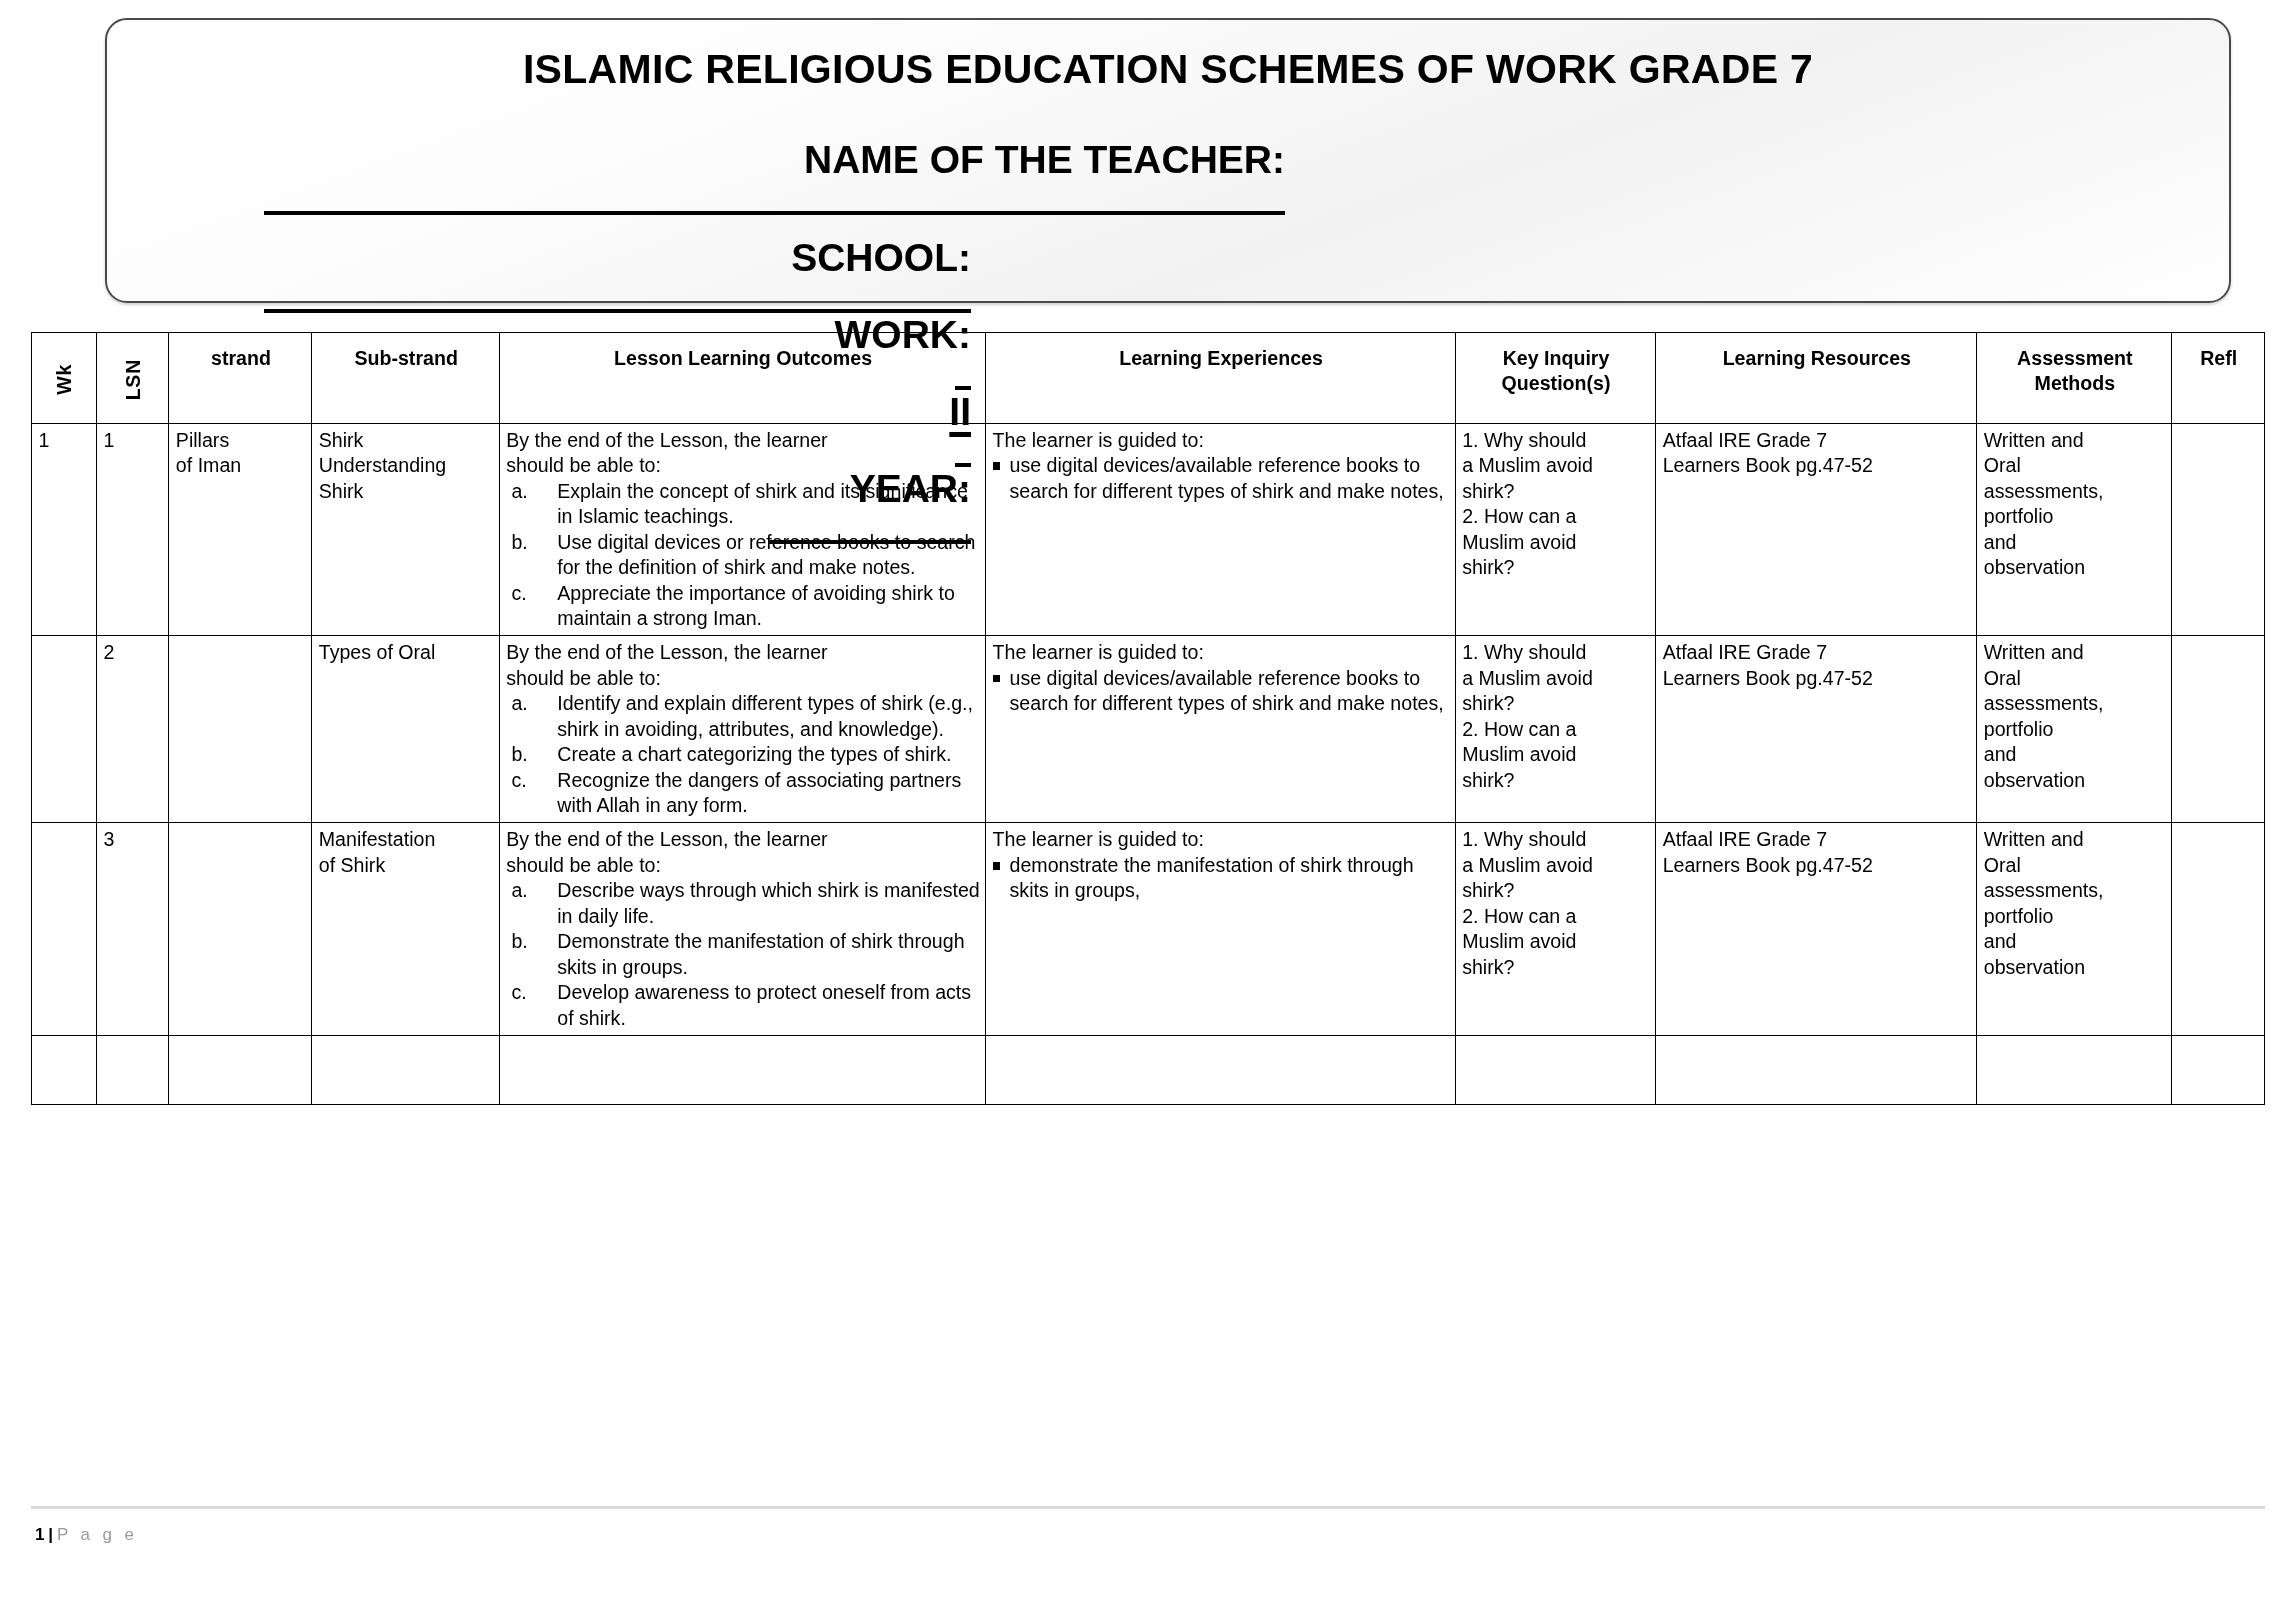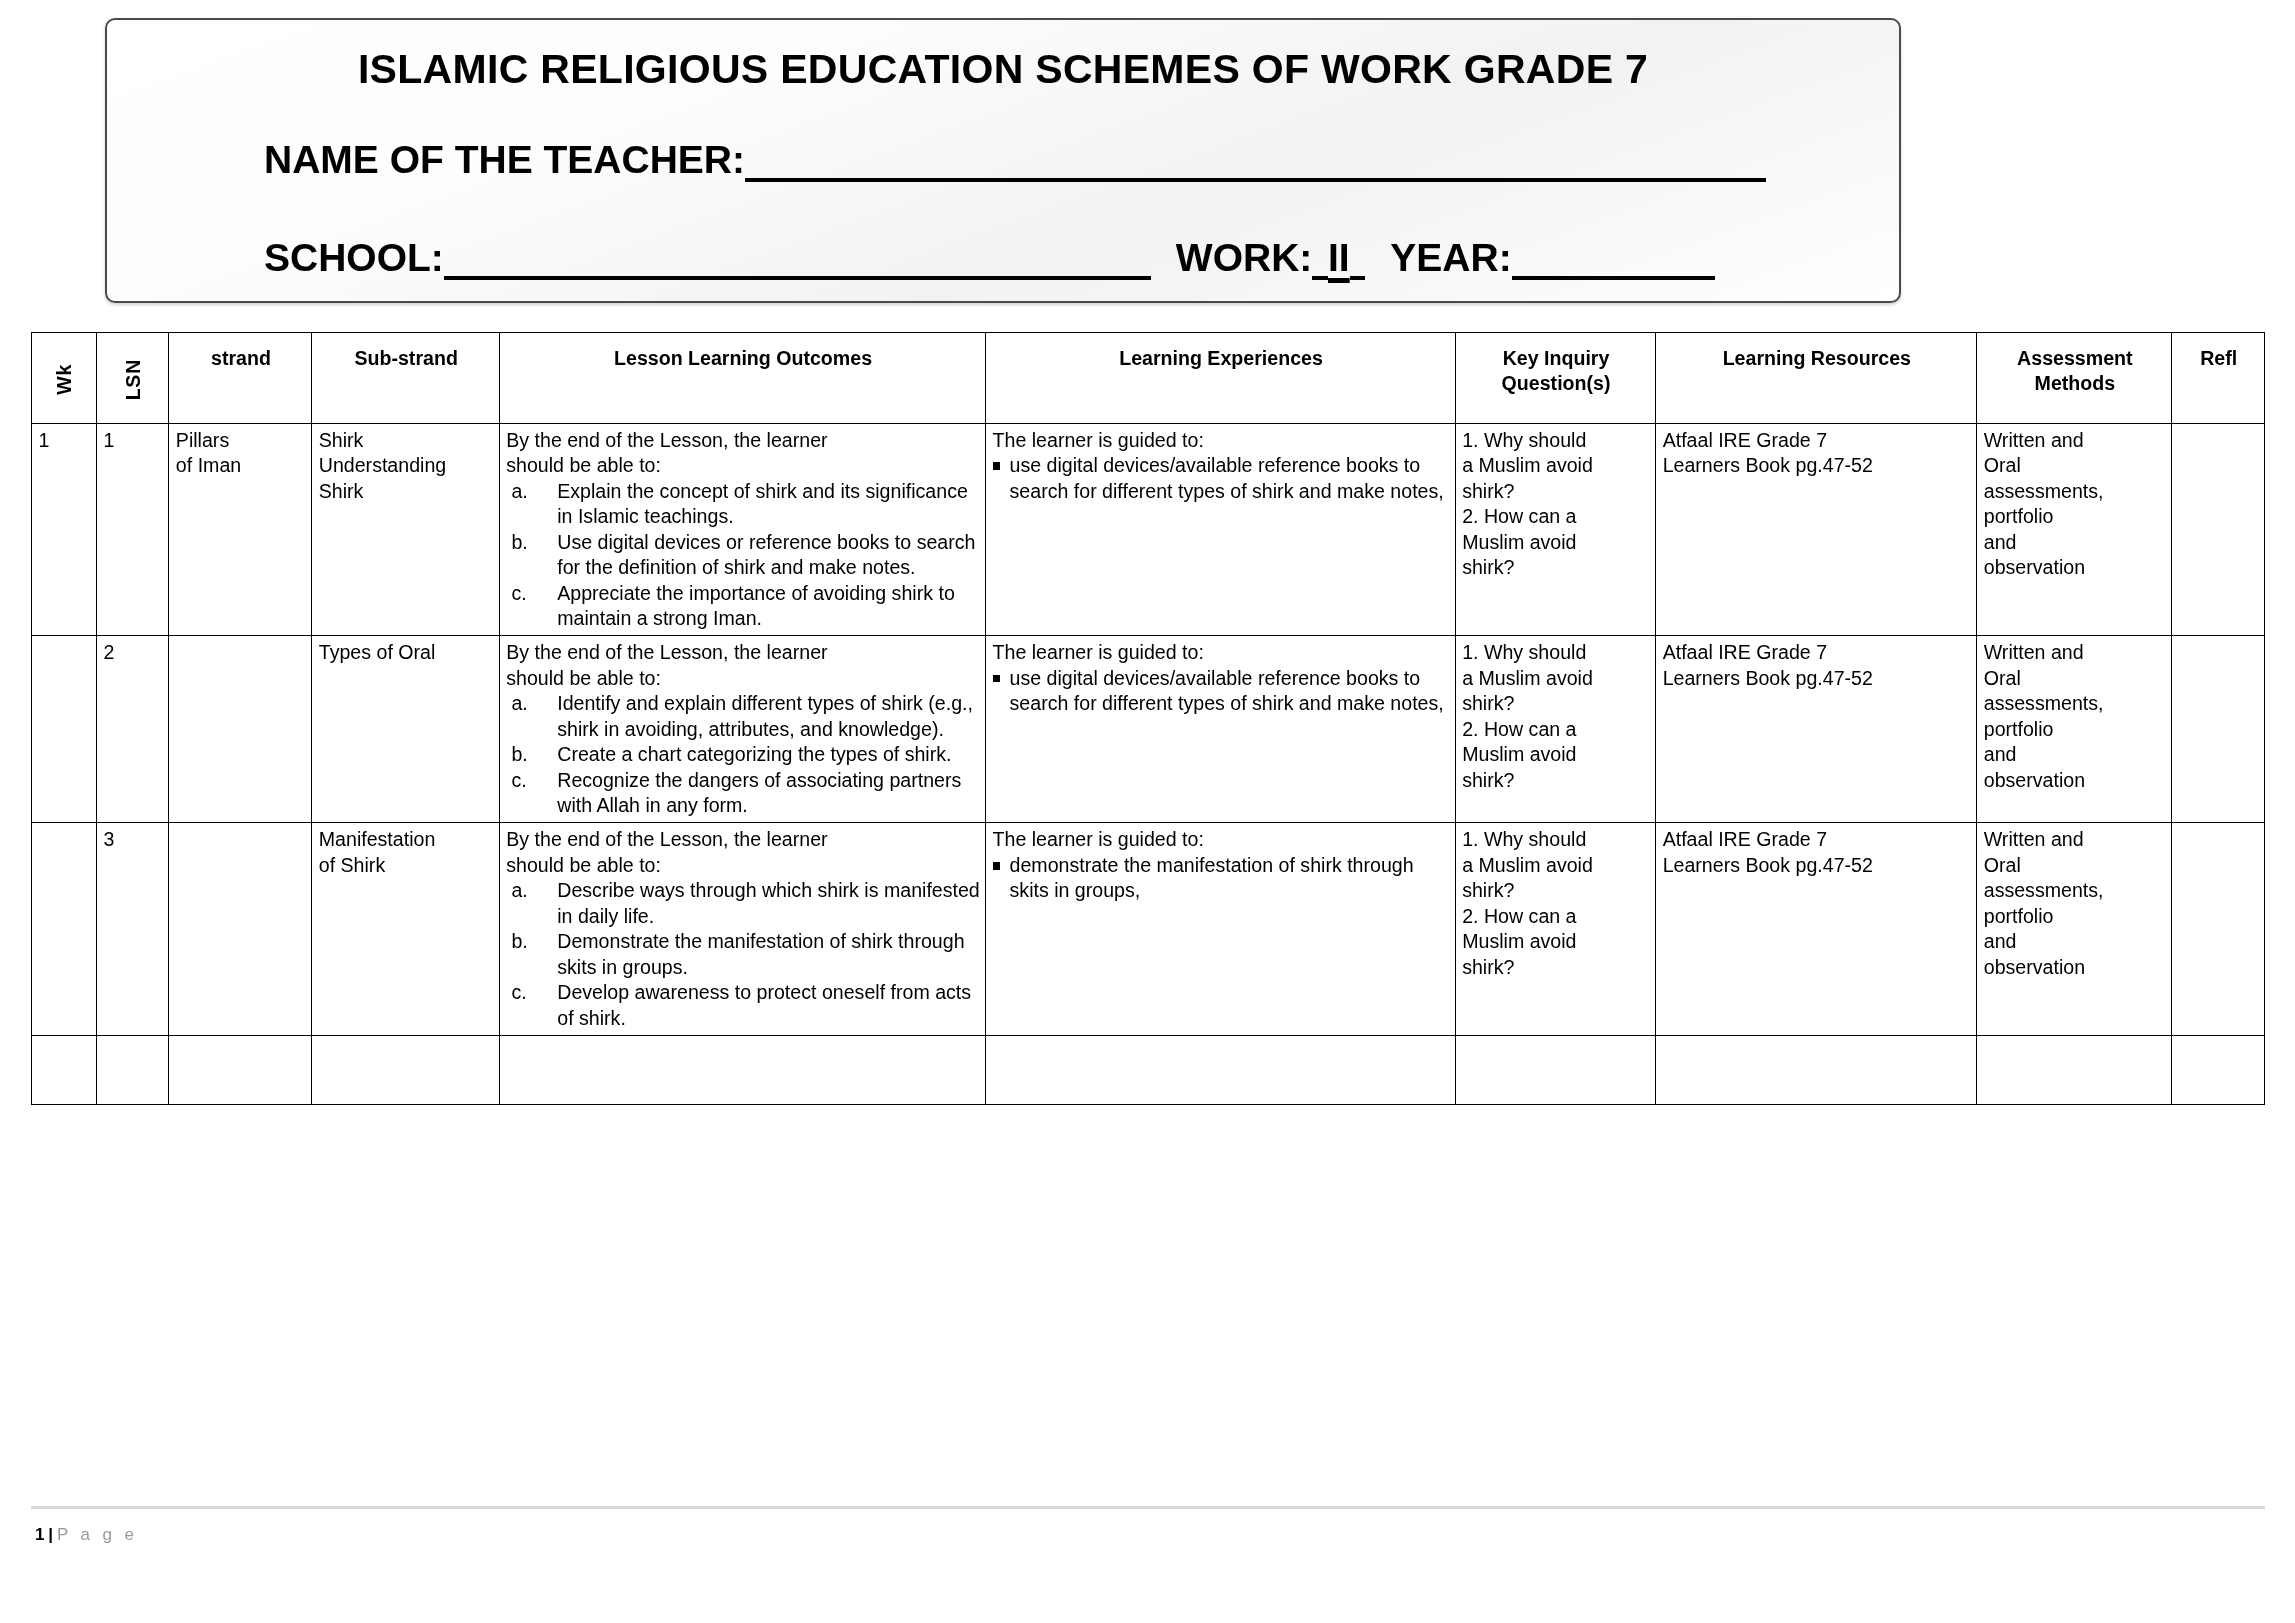--- a/index.html
+++ b/index.html
@@ -14,25 +14,25 @@
     color: #000000;
     position: relative;
     overflow: hidden;
   }
 
   
   .header-banner {
     position: absolute;
     left: 105px;
     top: 18.3px;
-    width: 1796px;
+    width: 2126px;
     height: 285px;
     box-sizing: border-box;
     border: 2px solid #4a4a4a;
-    border-radius: 10px;
+    border-radius: 22px;
     background: linear-gradient(160deg, #ffffff 0%, #fdfdfd 30%, #f2f2f2 62%, #ffffff 100%);
     box-shadow: 0 2px 3.3px rgba(0,0,0,0.18);
   }
 
   .hdr-title {
     position: absolute;
     left: 0;
     top: 26px;
     width: 100%;
     text-align: center;
@@ -44,20 +44,21 @@
   }
 
   .hdr-line {
     position: absolute;
     left: 157px;
     font-weight: bold;
     font-size: 39px;
     white-space: nowrap;
     display: flex;
     align-items: flex-end;
+    flex-direction: column;
   }
   .hdr-line.l2 { top: 118px; }
   .hdr-line.l3 { top: 216px; }
 
   .blank-rule {
     display: inline-block;
     border-bottom: 4.6px solid #000;
     height: 29px;
     vertical-align: bottom;
   }

